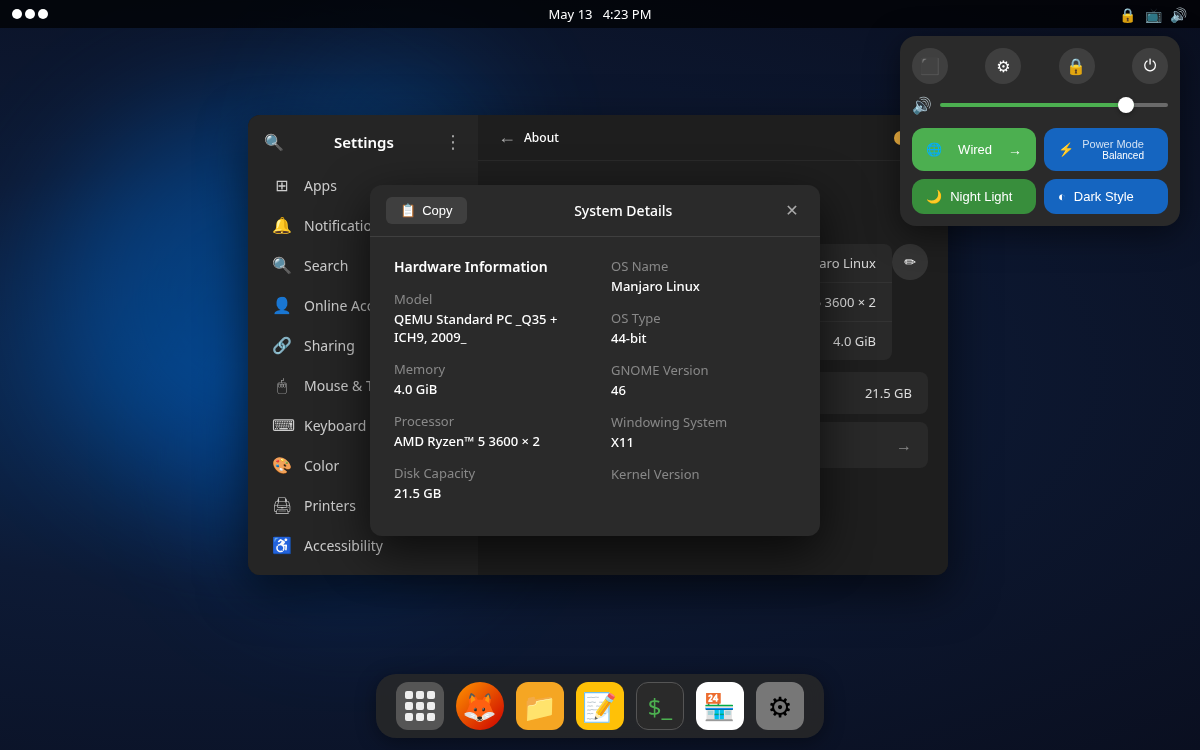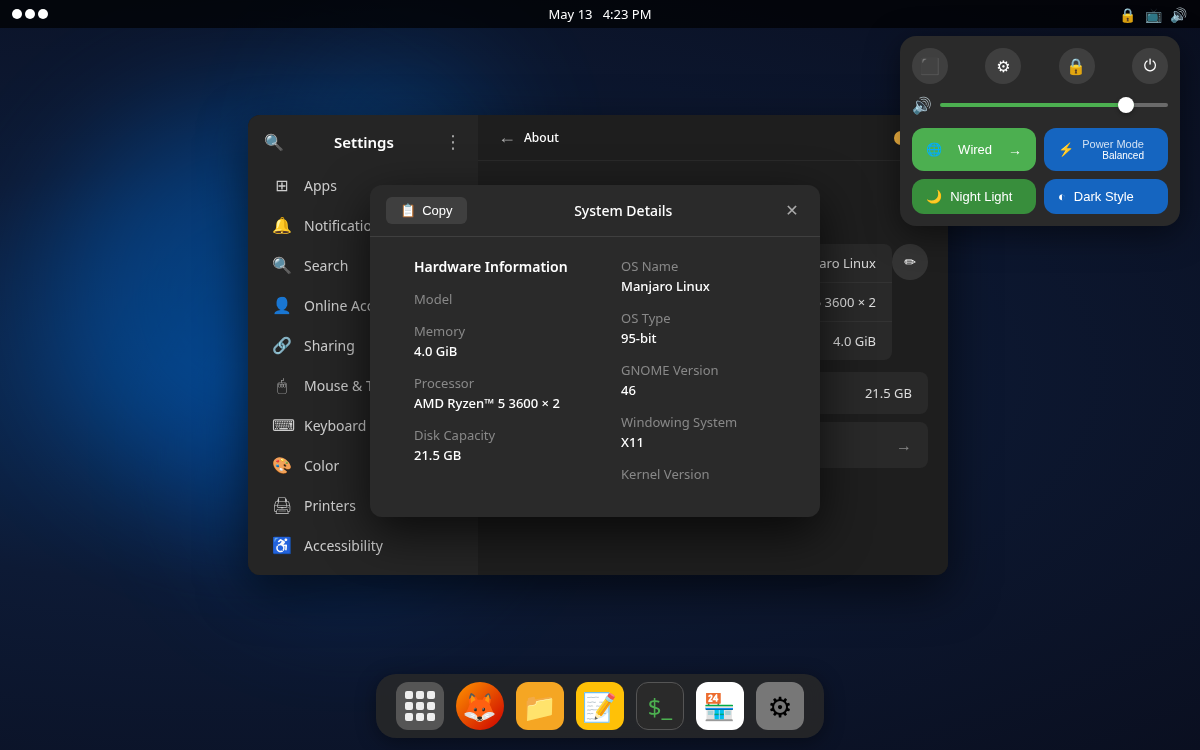--- a/index.html
+++ b/index.html
@@ -402,21 +402,20 @@
       align-items: center;
       justify-content: center;
       border-radius: 4px;
     }
 
     .dialog-body {
       padding: 16px;
       display: grid;
       grid-template-columns: 1fr 1fr;
       gap: 16px;
-      margin-left: 20px;
     }
 
     .dialog-section-title {
       color: white;
       font-size: 14px;
       font-weight: 600;
       margin-bottom: 14px;
     }
 
     .dialog-col { padding: 4px 8px; }
@@ -659,20 +658,21 @@
     <button class="dialog-close">✕</button>
   </div>
 
   <div class="dialog-body">
 
     <div class="dialog-col">
       <div class="dialog-section-title">Hardware Information</div>
 
       <div class="dialog-field">
         <div class="dialog-field-label">Model</div>
+        <div class="dialog-field-value">QEMU Standard PC _Q35 + ICH9, 2009_</div>
       </div>
 
       <div class="dialog-field">
         <div class="dialog-field-label">Memory</div>
         <div class="dialog-field-value">4.0 GiB</div>
       </div>
 
       <div class="dialog-field">
         <div class="dialog-field-label">Processor</div>
         <div class="dialog-field-value">AMD Ryzen™ 5 3600 × 2</div>
@@ -688,21 +688,21 @@
     <div class="dialog-col">
 
       <div class="dialog-field">
         <div class="dialog-field-label">OS Name</div>
         <div class="dialog-field-value">Manjaro Linux</div>
       </div>
 
 
       <div class="dialog-field">
         <div class="dialog-field-label">OS Type</div>
-        <div class="dialog-field-value">95-bit</div>
+        <div class="dialog-field-value">44-bit</div>
       </div>
 
       <div class="dialog-field">
         <div class="dialog-field-label">GNOME Version</div>
         <div class="dialog-field-value">46</div>
       </div>
 
       <div class="dialog-field">
         <div class="dialog-field-label">Windowing System</div>
         <div class="dialog-field-value">X11</div>

